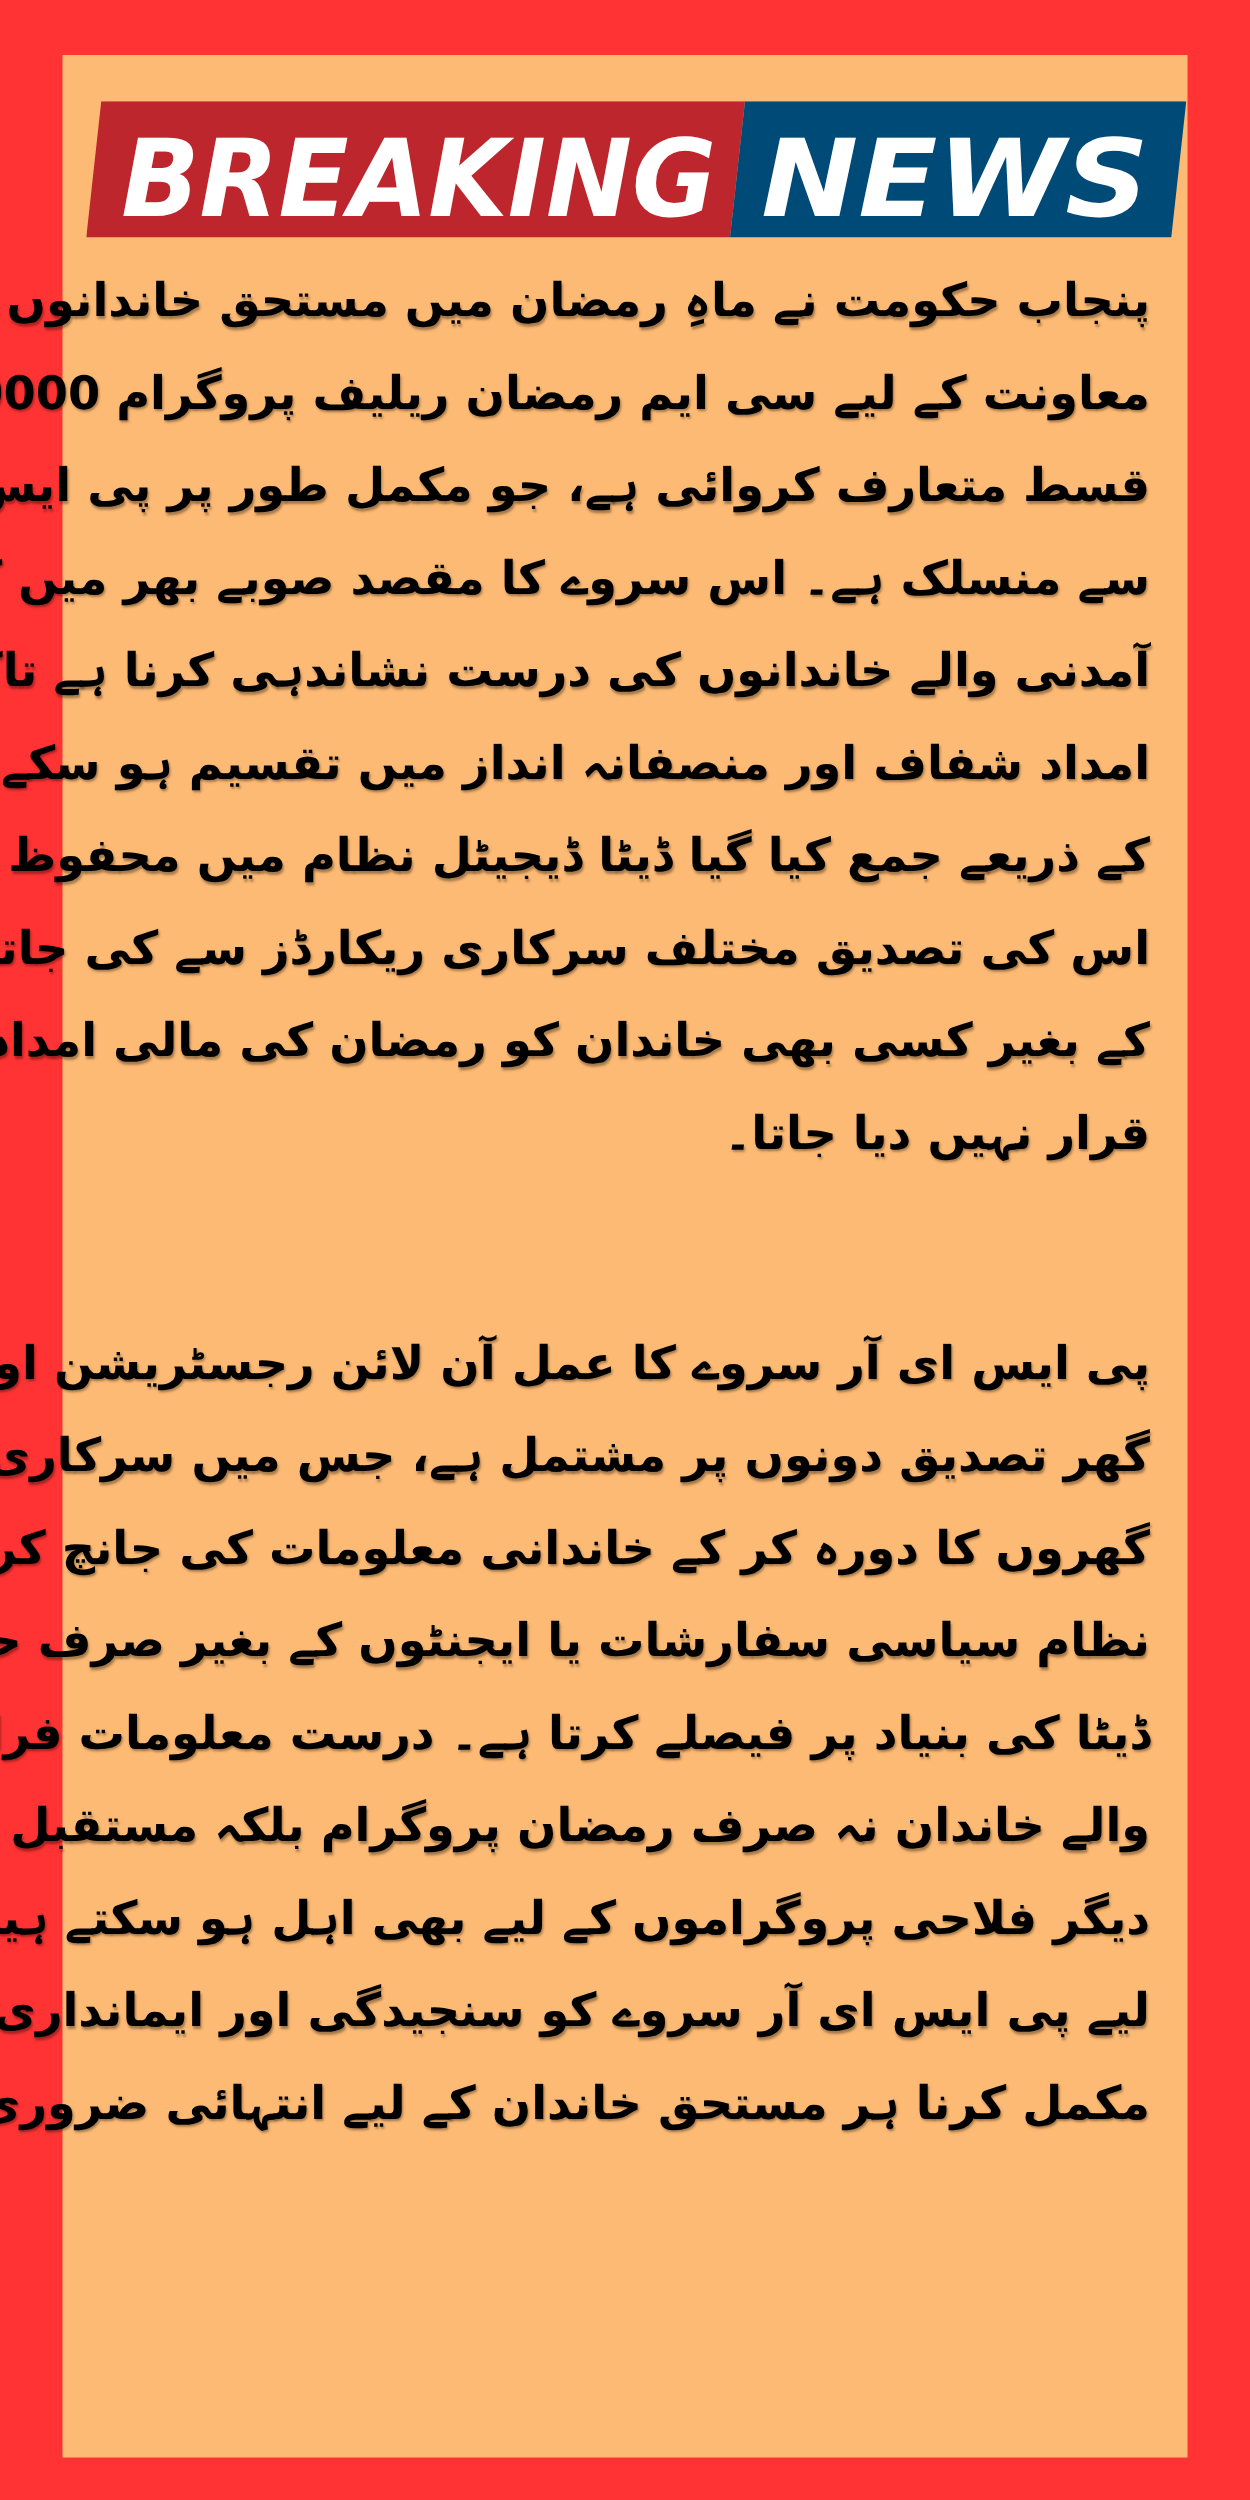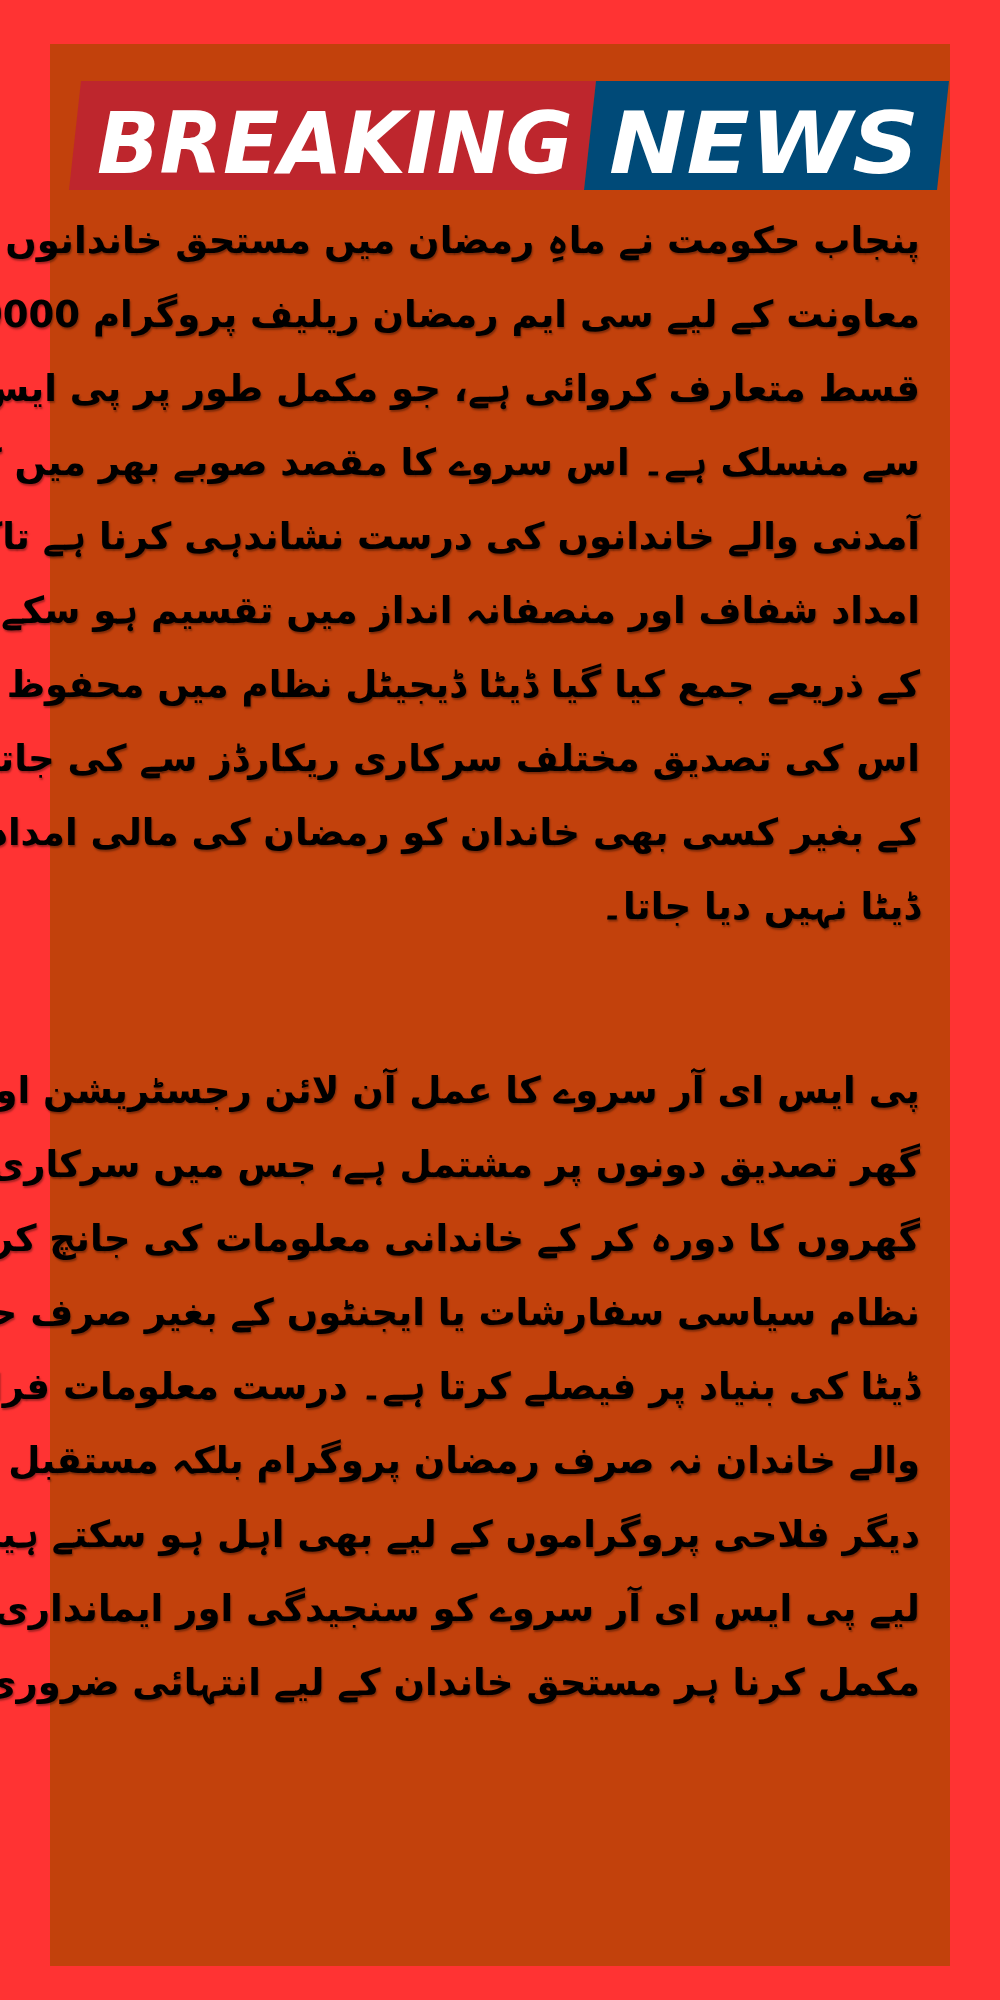--- a/index.html
+++ b/index.html
@@ -5,21 +5,21 @@
     html, body { margin: 0; padding: 0; }
     body {
       width: 1000px; height: 2000px; overflow: hidden;
       background: #FF3333;
       position: relative;
     }
     .card {
       position: absolute;
       left: 50px; top: 44px;
       width: 900px; height: 1922px;
-      background: #c2410c;
+      background: #fdba74;
     }
     .banner {
       position: absolute;
       left: 19px; top: 37px;
       width: 880px; height: 109px;
     }
     .banner svg { display: block; }
     .banner-text {
       font-family: "DejaVu Sans", sans-serif;
       font-weight: bold;
@@ -67,21 +67,21 @@
     <div class="para">
       <span class="line">پنجاب حکومت نے ماہِ رمضان میں مستحق خاندانوں کی مالی</span>
       <span class="line">معاونت کے لیے سی ایم رمضان ریلیف پروگرام 10000</span>
       <span class="line">قسط متعارف کروائی ہے، جو مکمل طور پر پی ایس ای آر سروے</span>
       <span class="line">سے منسلک ہے۔ اس سروے کا مقصد صوبے بھر میں کم</span>
       <span class="line">آمدنی والے خاندانوں کی درست نشاندہی کرنا ہے تاکہ مالی</span>
       <span class="line">امداد شفاف اور منصفانہ انداز میں تقسیم ہو سکے۔ پی ایس ای آر</span>
       <span class="line">کے ذریعے جمع کیا گیا ڈیٹا ڈیجیٹل نظام میں محفوظ ہوتا ہے اور</span>
       <span class="line">اس کی تصدیق مختلف سرکاری ریکارڈز سے کی جاتی ہے، جس</span>
       <span class="line">کے بغیر کسی بھی خاندان کو رمضان کی مالی امداد کے لیے اہل</span>
-      <span class="line">ڈیٹا نہیں دیا جاتا۔</span>
+      <span class="line">قرار نہیں دیا جاتا۔</span>
     </div>
 
     <div class="para-gap"></div>
 
     <div class="para">
       <span class="line">پی ایس ای آر سروے کا عمل آن لائن رجسٹریشن اور گھر</span>
       <span class="line">گھر تصدیق دونوں پر مشتمل ہے، جس میں سرکاری ٹیمیں</span>
       <span class="line">گھروں کا دورہ کر کے خاندانی معلومات کی جانچ کرتی ہیں۔ یہ</span>
       <span class="line">نظام سیاسی سفارشات یا ایجنٹوں کے بغیر صرف حقائق پر مبنی</span>
       <span class="line">ڈیٹا کی بنیاد پر فیصلے کرتا ہے۔ درست معلومات فراہم کرنے</span>

